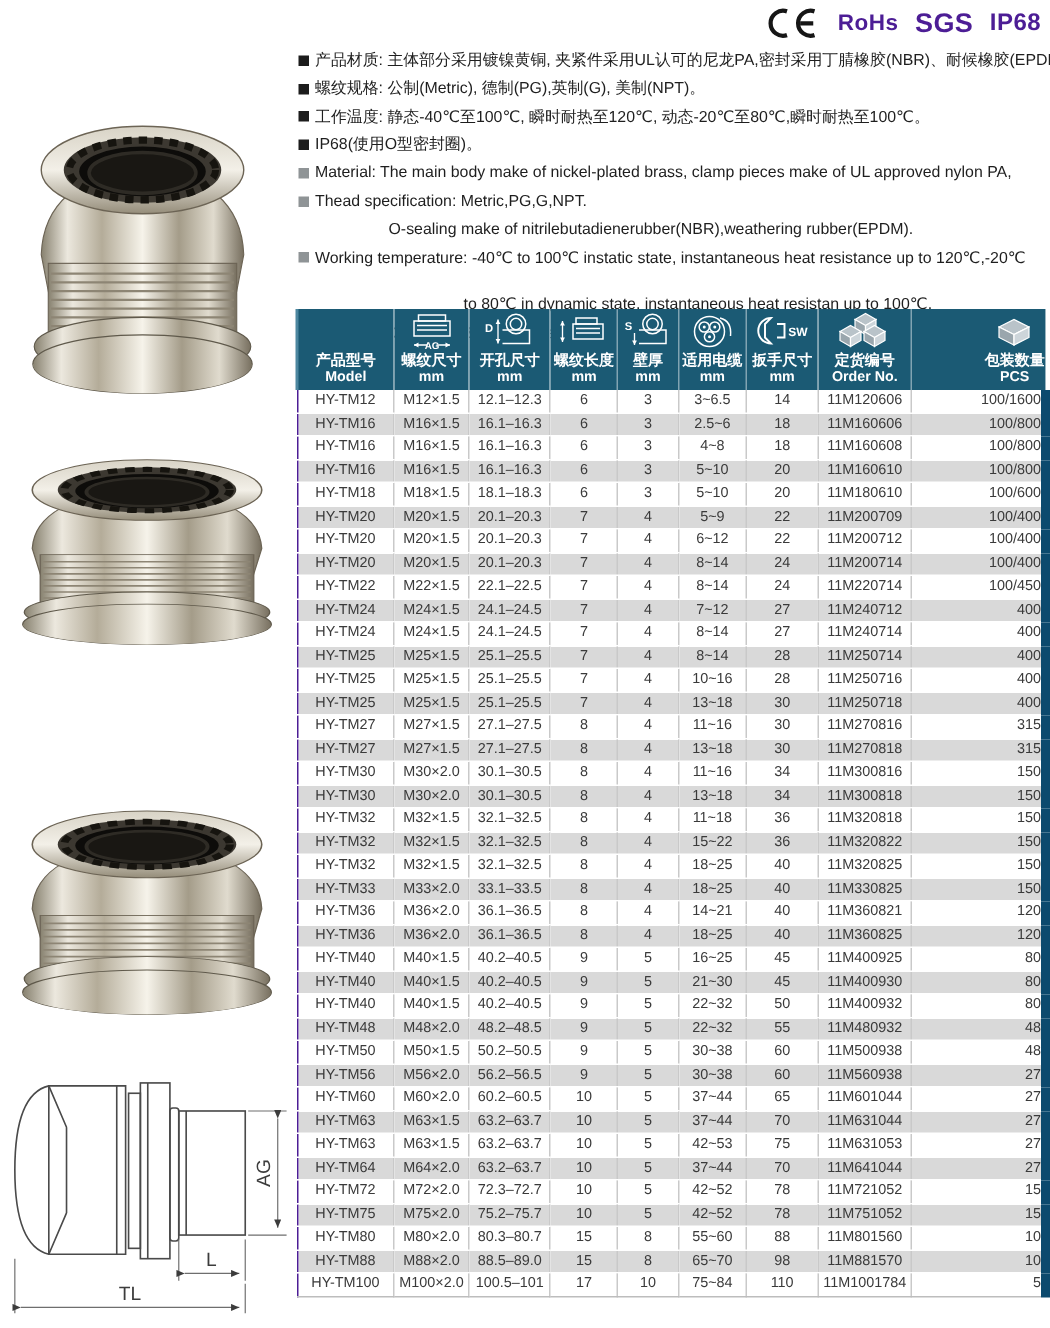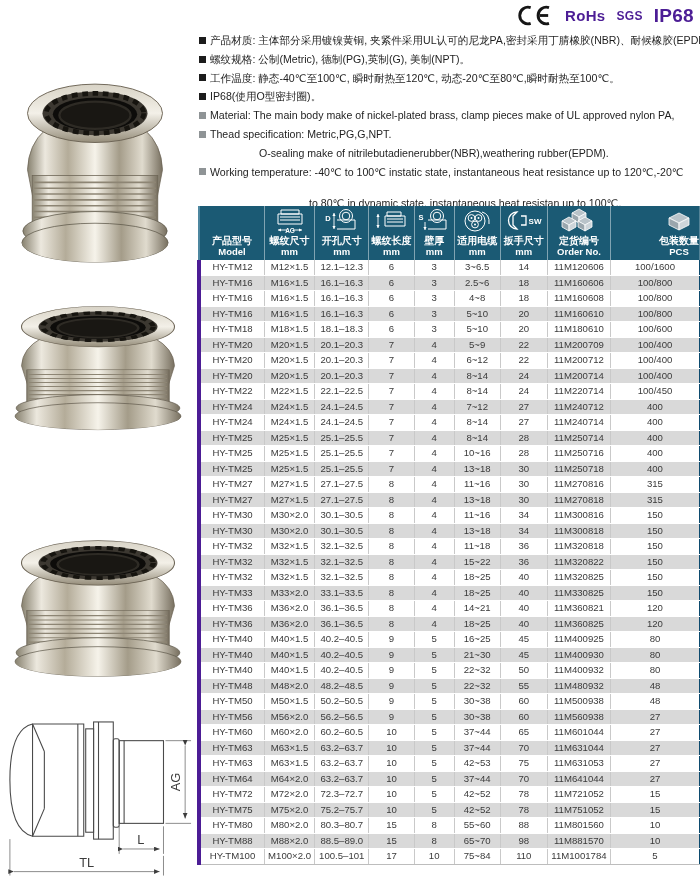--- a/index.html
+++ b/index.html
@@ -4,22 +4,22 @@
 <style>
   html,body{margin:0;padding:0;background:#fff;}
   #page{position:relative;width:700px;height:885px;background:#ffffff;overflow:hidden;
         font-family:"Liberation Sans","DejaVu Sans",sans-serif;color:#222;}
 
   
   .certs{position:absolute;top:3px;right:6px;display:flex;align-items:center;gap:11px;}
   .certs .ce{display:block;}
   .cert-txt{font-weight:bold;color:#4c1d95;letter-spacing:.3px;}
   .rohs{font-size:15px;}
-  .sgs{font-size:12px;font-weight:600;}
-  .ip68{font-size:19px;}
+  .sgs{font-size:18px;font-weight:600;}
+  .ip68{font-size:16px;}
 
   
   .specs{position:absolute;left:199px;top:31px;width:500px;font-size:10.6px;line-height:18.8px;
          white-space:nowrap;color:#1e1e1e;}
   .spec-line{height:18.8px;display:flex;align-items:center;}
   .bullet{display:inline-block;width:7px;height:7px;margin-right:4px;flex:0 0 auto;}
   .b-dark{background:#1c1c1c;}
   .b-gray{background:#8f9496;}
   .ind1{padding-left:60px;}
   .ind2{padding-left:110px;margin-top:13px;}
@@ -36,22 +36,22 @@
                  border-right:1px solid rgba(255,255,255,.45);border-left:1px solid rgba(255,255,255,.25);
                  height:46px;}
   .spec-table th:first-child{border-left:2px solid #4d87a0;}
   .spec-table th:last-child{border-right:1px solid rgba(255,255,255,.25);padding-left:48px;}
   .hicon{height:26px;display:flex;align-items:flex-end;justify-content:center;margin-bottom:1px;}
   .hzh{font-size:10px;font-weight:bold;line-height:11px;text-align:center;}
   .hen{font-size:9.5px;font-weight:bold;line-height:11px;}
   .spec-table td{font-size:9.6px;color:#3a3a3a;text-align:center;padding:0;height:14.5px;
                  line-height:14.5px;border-right:1px solid #c9c9c9;border-bottom:1px solid #ffffff;
                  overflow:hidden;white-space:nowrap;}
-  .spec-table td:first-child{border-left:4px solid #4c1d95;}
-  .spec-table td:last-child{border-right:1px solid #0c4a6e;}
+  .spec-table td:first-child{border-left:1px solid #4c1d95;}
+  .spec-table td:last-child{border-right:6px solid #0c4a6e;text-align:right;}
   .spec-table tbody tr:nth-child(even){background:#d9d9d9;}
   .spec-table tbody tr:nth-child(odd){background:#ffffff;}
   .spec-table tbody tr:last-child td{border-bottom:1px solid #bdbdbd;}
 </style>
 </head>
 <body>
 
 <div id="page">
 
   <svg width="0" height="0" style="position:absolute" aria-hidden="true">

